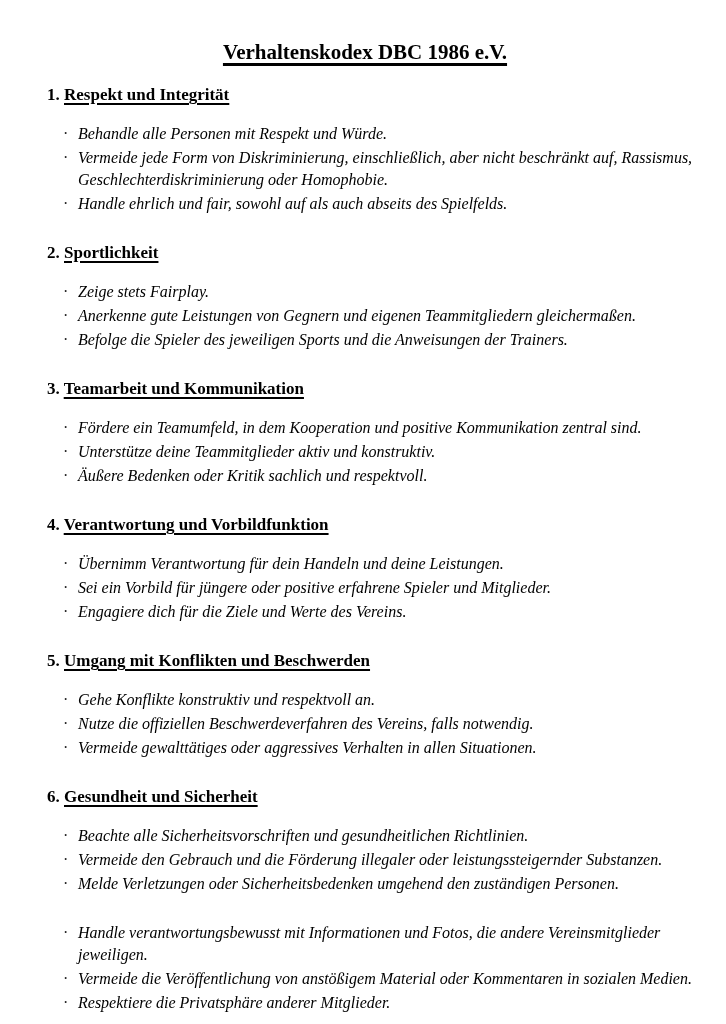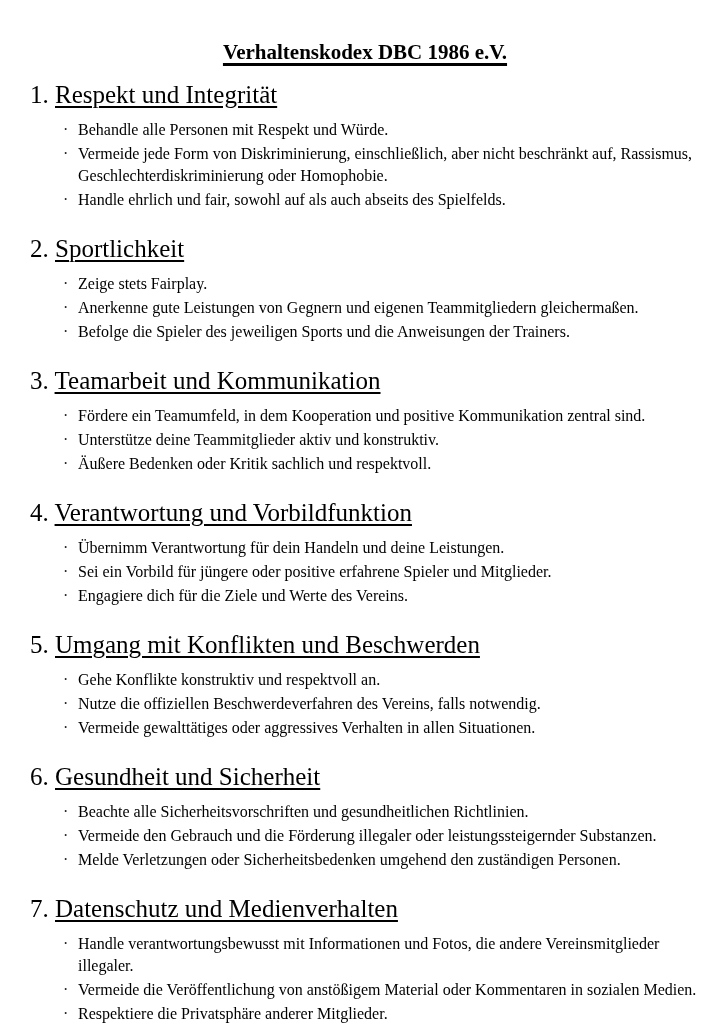--- a/index.html
+++ b/index.html
@@ -23,23 +23,23 @@
     letter-spacing: 0;
   }
   .doc-title .u-title {
     text-decoration: underline;
     text-decoration-thickness: 3px;
     text-underline-offset: 4px;
   }
   section.code-section { margin-top: 27px; }
   section.code-section:first-of-type { margin-top: 19px; }
   h2.section-heading {
-    font-size: 25px;
-    font-weight: normal;
-    margin: 0;
+    font-size: 17px;
+    font-weight: bold;
+    margin: 17px;
     line-height: 22px;
   }
   h2.section-heading .sec-title {
     text-decoration: underline;
     text-decoration-thickness: 2px;
     text-underline-offset: 3px;
   }
   ul.bullet-list {
     list-style: none;
     margin: 13px 0 0 0;
@@ -49,21 +49,21 @@
     display: flex;
     font-size: 16px;
     line-height: 22px;
     margin-bottom: 2px;
   }
   .bullet-icon {
     flex: 0 0 15px;
     color: #222;
   }
   .bullet-icon::before { content: "\00B7"; }
-  .bullet-text { flex: 1 1 auto; }
+  .bullet-text { flex: 1 1 auto; font-style: italic; }
 </style>
 </head>
 <body>
 
 <main class="page">
   <h1 class="doc-title"><span class="u-title">Verhaltenskodex DBC 1986 e.V.</span></h1>
   <div id="sections">
       <section class="code-section">
         <h2 class="section-heading"><span>1.</span> <span class="sec-title">Respekt und Integrität</span></h2>
         <ul class="bullet-list">
@@ -160,25 +160,24 @@
             <span class="bullet-icon"></span>
             <span class="bullet-text">Vermeide den Gebrauch und die Förderung illegaler oder leistungssteigernder Substanzen.</span>
           </li>
           <li class="bullet-item">
             <span class="bullet-icon"></span>
             <span class="bullet-text">Melde Verletzungen oder Sicherheitsbedenken umgehend den zuständigen Personen.</span>
           </li>
         </ul>
       </section>
       <section class="code-section">
-        <h2 class="section-heading"><span>7.</span> <span class="sec-title">Datenschutz und Medienverhalten</span></h2>
         <ul class="bullet-list">
           <li class="bullet-item">
             <span class="bullet-icon"></span>
-            <span class="bullet-text">Handle verantwortungsbewusst mit Informationen und Fotos, die andere Vereinsmitglieder illegaler.</span>
+            <span class="bullet-text">Handle verantwortungsbewusst mit Informationen und Fotos, die andere Vereinsmitglieder jeweiligen.</span>
           </li>
           <li class="bullet-item">
             <span class="bullet-icon"></span>
             <span class="bullet-text">Vermeide die Veröffentlichung von anstößigem Material oder Kommentaren in sozialen Medien.</span>
           </li>
           <li class="bullet-item">
             <span class="bullet-icon"></span>
             <span class="bullet-text">Respektiere die Privatsphäre anderer Mitglieder.</span>
           </li>
         </ul>

